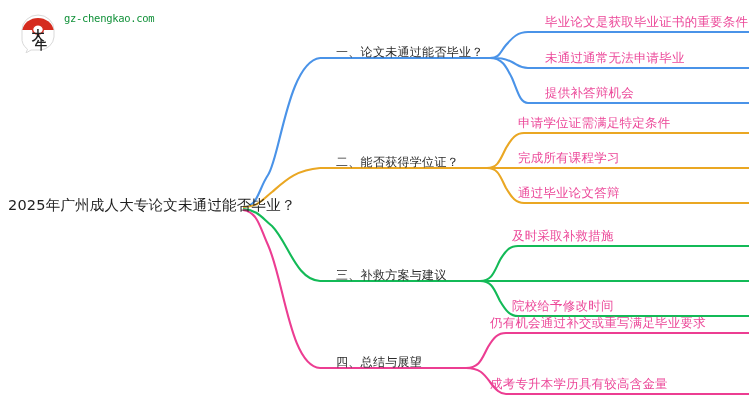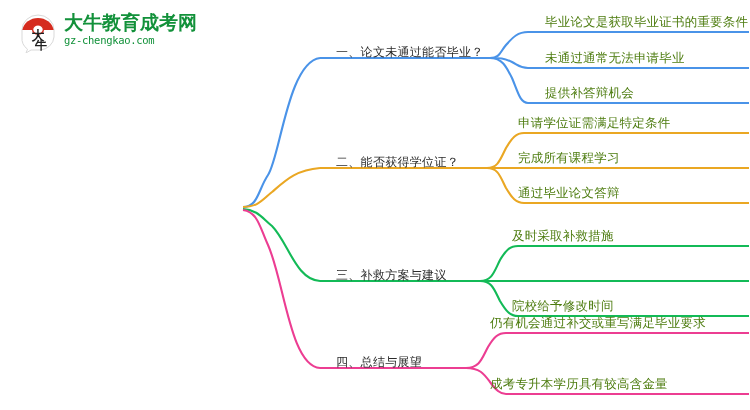--- a/index.html
+++ b/index.html
@@ -43,41 +43,40 @@
     color:#1f1f1f;
     letter-spacing:0.2px;
   }
   .branch{
     font-size:12px;
     color:#2b2b2b;
     letter-spacing:0.3px;
   }
   .leaf{
     font-size:12.5px;
-    color:#4d7c0f;
+    color:#ec4899;
     letter-spacing:0.2px;
   }
 </style>
 </head>
 <body>
 
 <div id="stage">
 
   <div id="logo">
     <div id="logo-mark">
       <svg width="40" height="40" viewBox="0 0 40 40">
         <path d="M4 17 A16 15 0 0 1 36 17 L36 24 A15 14 0 0 1 22 37 L13 37 L8 40 L9.5 36.2 A15 14 0 0 1 4 24 Z" fill="#ffffff" stroke="#d9d9d9" stroke-width="1"></path>
         <path d="M4.3 17 A16 15 0 0 1 35.7 17 Z" fill="#d52b1e"></path>
         <ellipse cx="20" cy="16.5" rx="5.4" ry="4.6" fill="#ffffff" stroke="#d52b1e" stroke-width="1.4"></ellipse>
         <text x="20" y="27" font-family="DejaVu Sans, sans-serif" font-size="13" font-weight="bold" fill="#1f1f1f" text-anchor="middle">大</text>
         <text x="23" y="36" font-family="DejaVu Sans, sans-serif" font-size="12" font-weight="bold" fill="#1f1f1f" text-anchor="middle">牛</text>
       </svg>
     </div>
     <div id="logo-text">
-      <div class="logo-cn">大牛教育成考网</div>
       <div class="logo-en">gz-chengkao.com</div>
     </div>
   </div>
 
   <svg id="wires">
 
     <path d="M243,207 C258,207 258,190 268,175 C280,158 288,62 320,58" fill="none" stroke="#4a93e8" stroke-width="2.1"></path>
 
     <path d="M243,207 C258,207 262,200 272,192 C286,180 296,170 320,168" fill="none" stroke="#eaa723" stroke-width="2.1"></path>
 
@@ -109,20 +108,21 @@
     <path d="M480,281 C492,281 494,289 500,301 C506,311 510,316 518,316" fill="none" stroke="#13ba57" stroke-width="2.1"></path>
     <line x1="518" y1="316" x2="749" y2="316" stroke="#13ba57" stroke-width="2.1"></line>
 
     <line x1="320" y1="368" x2="466" y2="368" stroke="#ec3d92" stroke-width="2.1"></line>
     <path d="M466,368 C480,368 482,358 488,347 C494,337 498,333 506,333" fill="none" stroke="#ec3d92" stroke-width="2.1"></path>
     <line x1="506" y1="333" x2="749" y2="333" stroke="#ec3d92" stroke-width="2.1"></line>
     <path d="M466,368 C480,368 484,374 490,382 C496,390 500,394 506,394" fill="none" stroke="#ec3d92" stroke-width="2.1"></path>
     <line x1="506" y1="394" x2="749" y2="394" stroke="#ec3d92" stroke-width="2.1"></line>
   </svg>
 
+  <div class="node" id="root-node">2025年广州成人大专论文未通过能否毕业？</div>
 
   <div class="node branch" style="left:336px;top:44px;">一、论文未通过能否毕业？</div>
   <div class="node leaf" style="left:545px;top:14px;">毕业论文是获取毕业证书的重要条件</div>
   <div class="node leaf" style="left:545px;top:85px;">提供补答辩机会</div>
   <div class="node leaf" style="left:545px;top:50px;">未通过通常无法申请毕业</div>
 
   <div class="node branch" style="left:336px;top:154px;">二、能否获得学位证？</div>
   <div class="node leaf" style="left:518px;top:115px;">申请学位证需满足特定条件</div>
   <div class="node leaf" style="left:518px;top:150px;">完成所有课程学习</div>
   <div class="node leaf" style="left:518px;top:185px;">通过毕业论文答辩</div>

